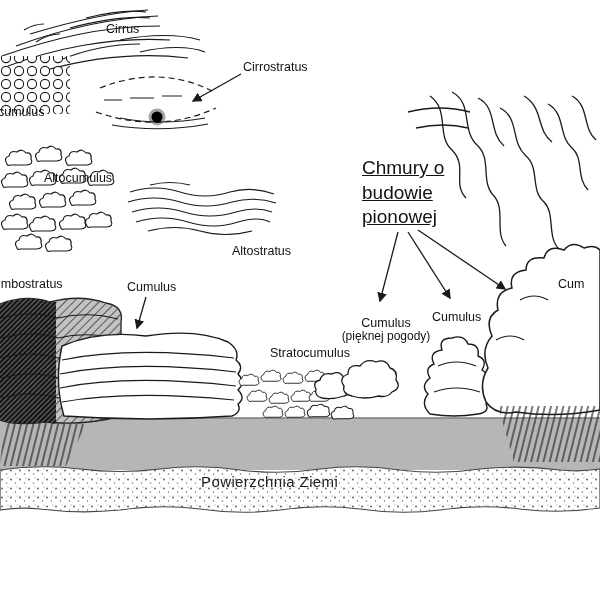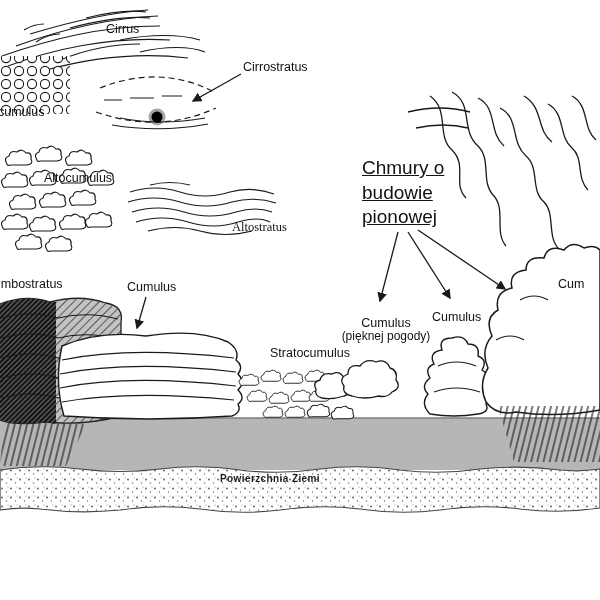--- a/index.html
+++ b/index.html
@@ -6,30 +6,30 @@
   #canvas{
     position:relative;width:600px;height:540px;background:#ffffff;
     overflow:hidden;font-family:"Liberation Sans",sans-serif;color:#111;
   }
   #lineart{position:absolute;left:0;top:0;z-index:1;}
   .lbl{position:absolute;z-index:3;font-size:12.5px;color:#121212;white-space:nowrap;line-height:1.15;}
   .lbl-cirrus{left:106px;top:22px;}
   .lbl-cirrostratus{left:243px;top:60px;}
   .lbl-cirrocumulus{left:-2px;top:105px;}
   .lbl-altocumulus{left:44px;top:171px;}
-  .lbl-altostratus{left:232px;top:220px;font-family:Liberation Serif, serif;}
+  .lbl-altostratus{left:232px;top:244px;}
   .lbl-vertical{left:362px;top:156px;font-size:19px;white-space:pre-line;line-height:1.3;text-decoration:underline;}
   .lbl-nimbostratus{left:-2px;top:277px;}
   .lbl-stratus{left:127px;top:280px;}
   .lbl-stratocumulus{left:222px;top:346px;margin-left:48px;}
   .lbl-cumulus-fair{left:330px;top:316px;width:112px;text-align:center;}
   .lbl-cumulus-fair .sub{font-size:12px;display:block;}
   .lbl-cumulus{left:432px;top:310px;}
   .lbl-cumulonimbus{left:558px;top:277px;}
-  .lbl-ground{left:201px;top:473px;font-size:10px;font-weight:700;letter-spacing:.4px;color:#1c1c1c;margin-left:19px;}
+  .lbl-ground{left:201px;top:473px;font-size:15px;font-weight:400;letter-spacing:.4px;color:#1c1c1c;}
   .caption{position:absolute;left:4px;top:557px;z-index:3;font-size:15.5px;color:#3c3c3c;}
 </style>
 </head>
 <body>
 
 <div id="canvas">
 
   <svg id="lineart" width="600" height="600" viewBox="0 0 600 600" xmlns="http://www.w3.org/2000/svg">
     <defs>
       <marker id="arr" viewBox="0 0 10 10" refX="8.5" refY="5" markerWidth="7.5" markerHeight="7.5" orient="auto-start-reverse">

